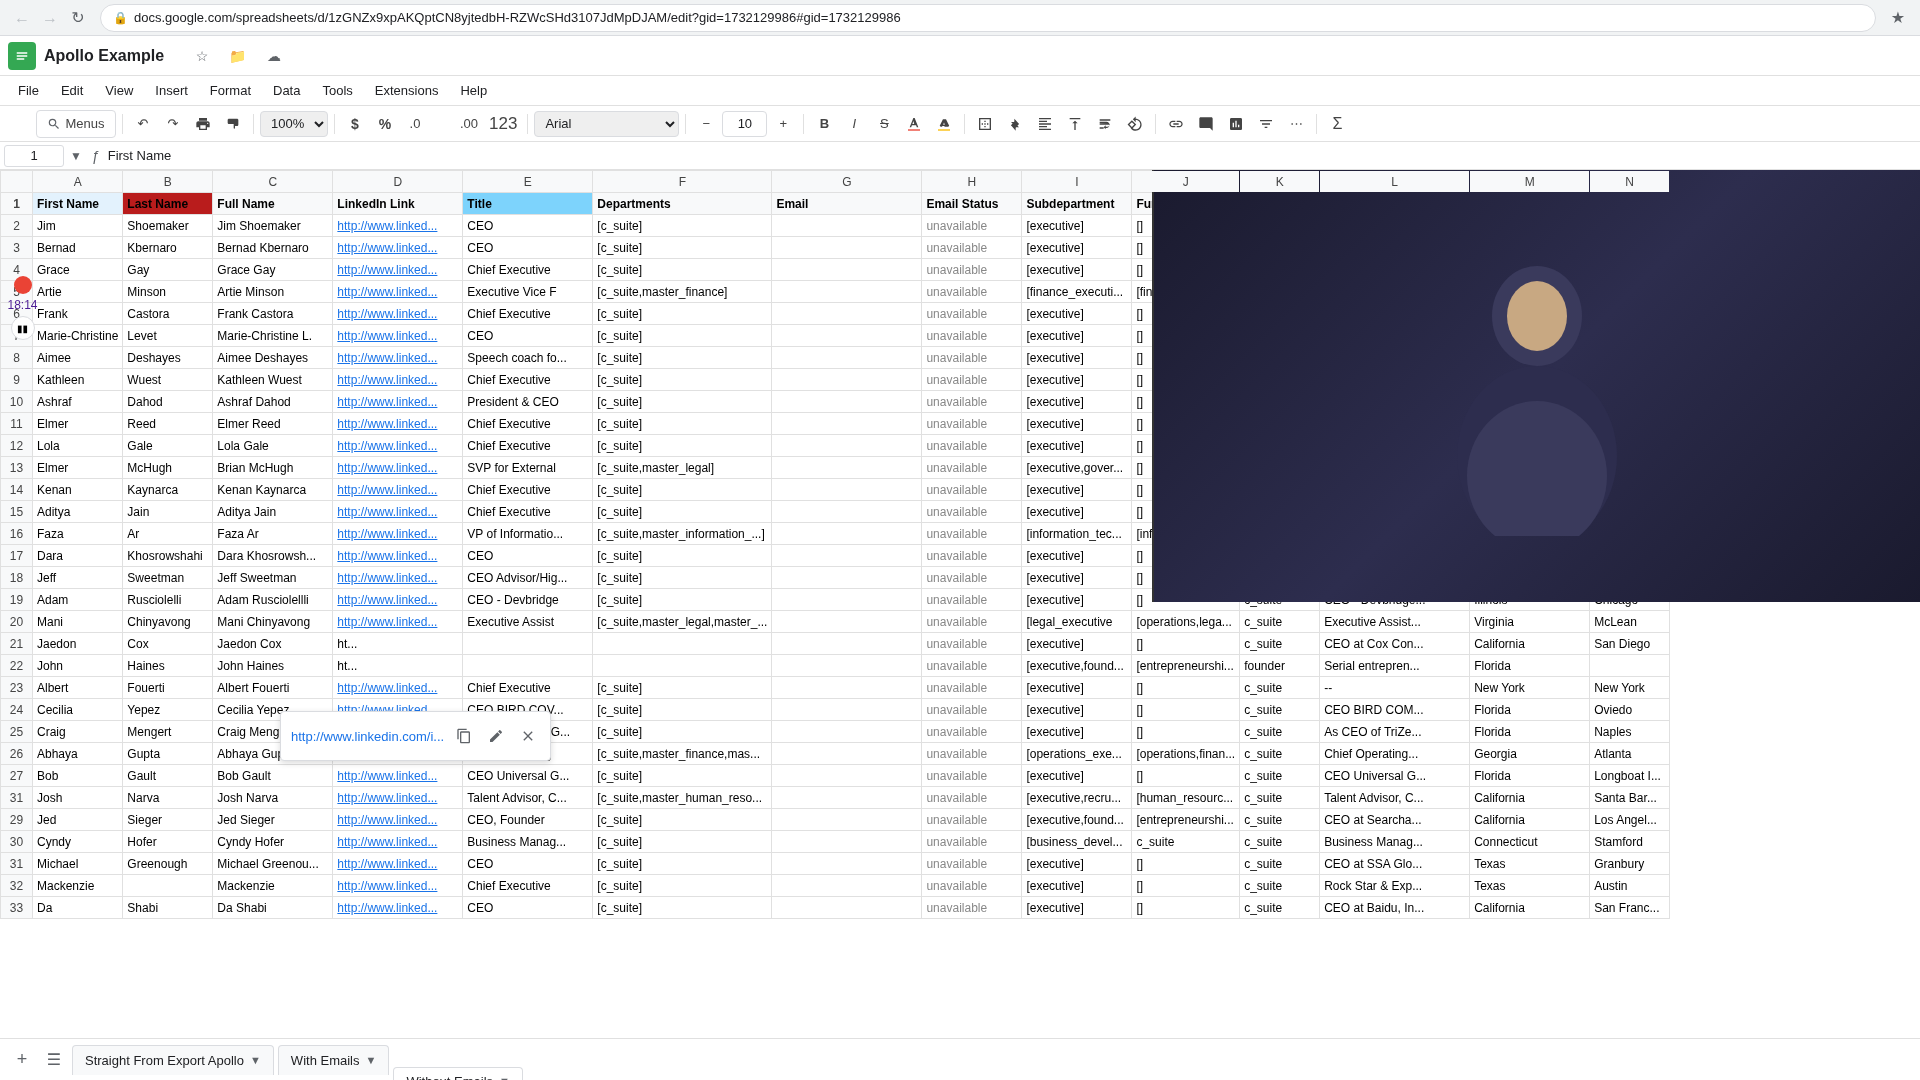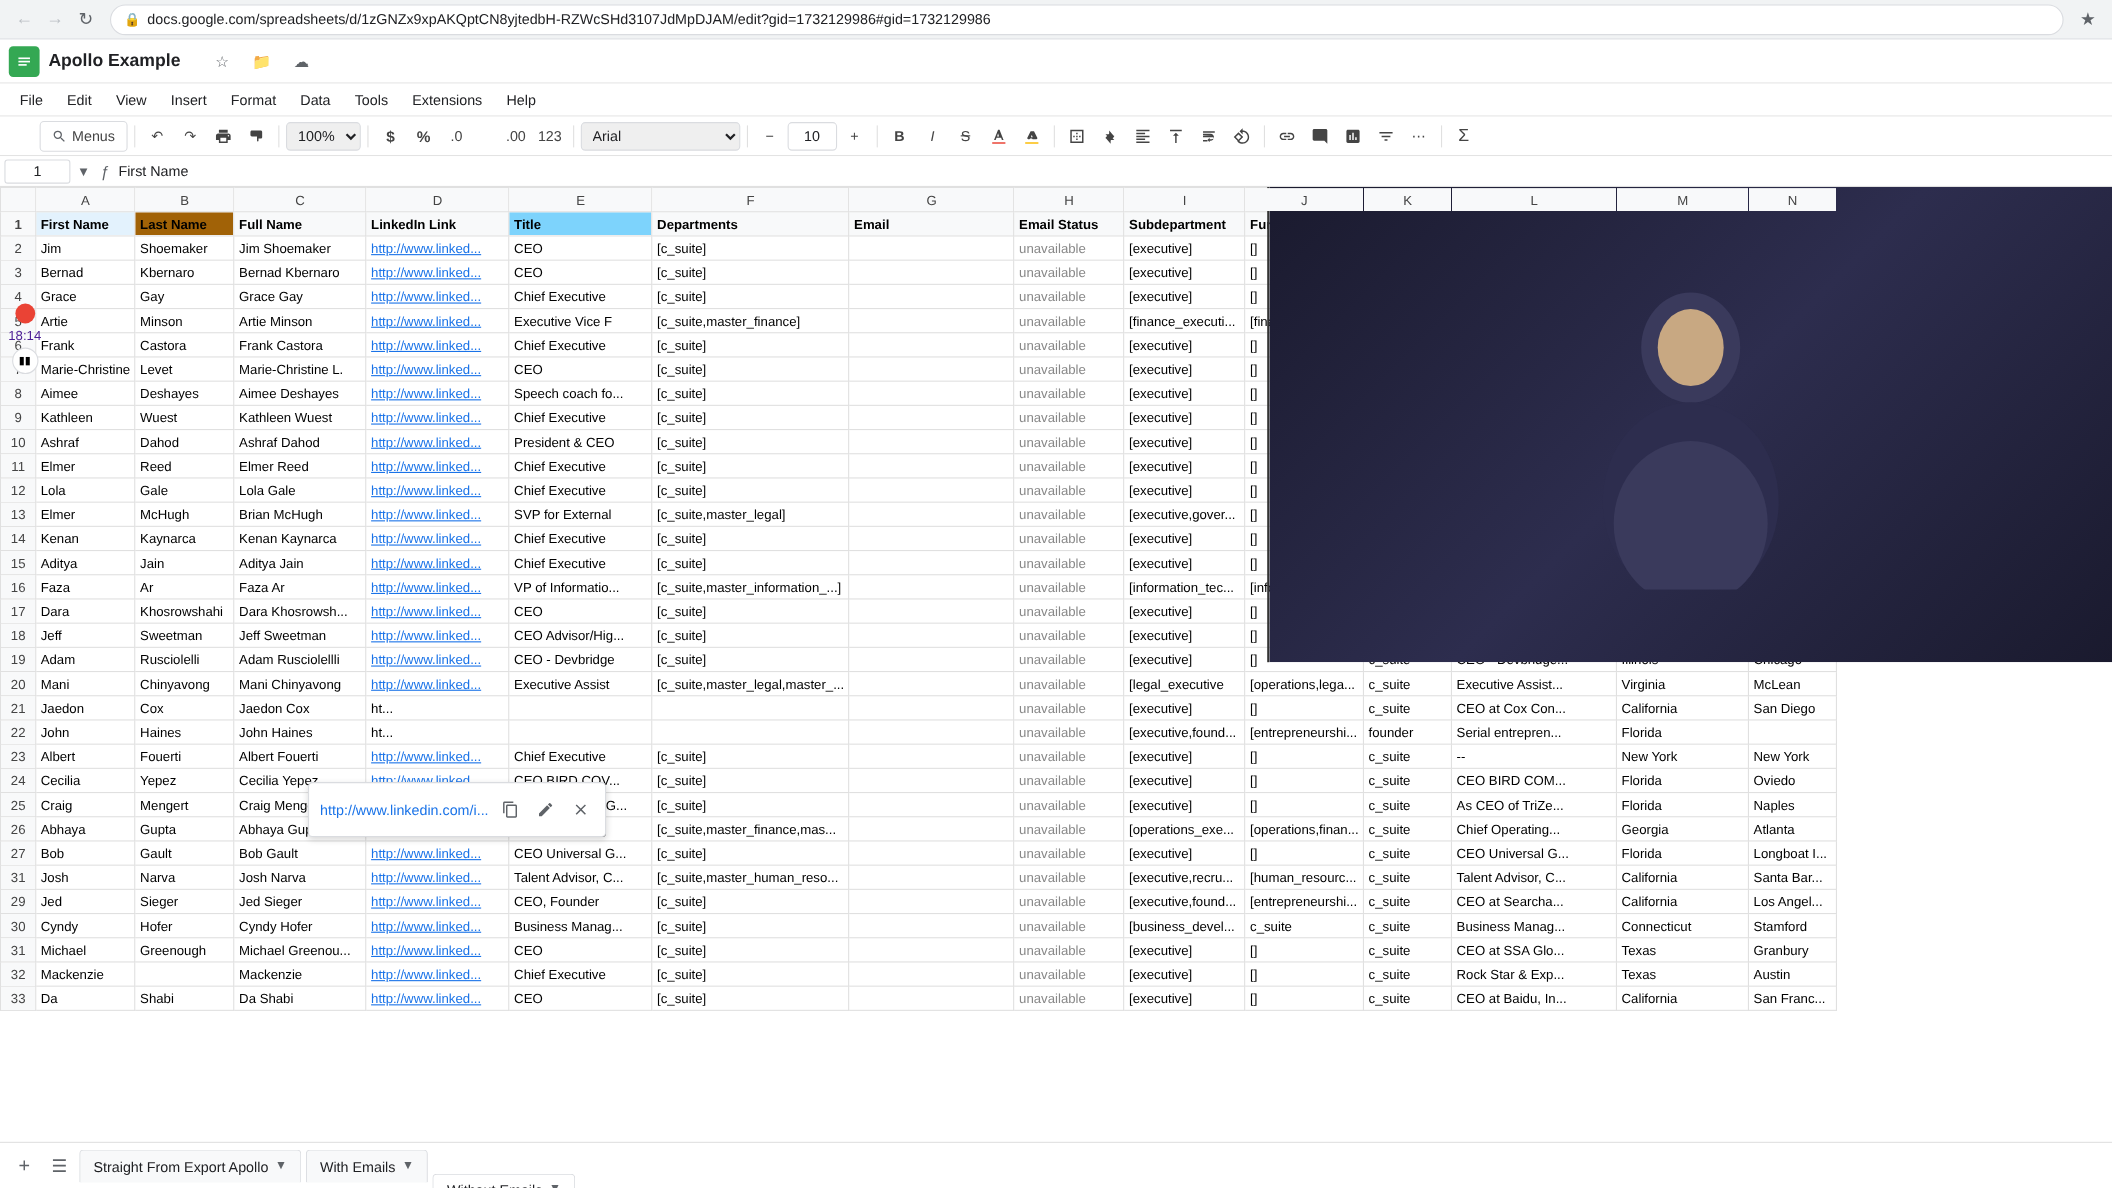--- a/index.html
+++ b/index.html
@@ -371,21 +371,21 @@
   <select class="zoom-selector">
     <option>100%</option>
     <option>75%</option>
     <option>125%</option>
   </select>
   <div class="toolbar-separator"></div>
   <div class="toolbar-btn" style="font-size:14px;font-weight:600;">$</div>
   <div class="toolbar-btn" style="font-size:14px;font-weight:600;">%</div>
   <div class="toolbar-btn" style="font-size:13px;">.0</div>
   <div class="toolbar-btn" style="font-size:13px;margin-left:24px;">.00</div>
-  <div class="toolbar-btn" style="font-size:13px;text-align:right;">123</div>
+  <div class="toolbar-btn" style="font-size:17px;text-align:right;">123</div>
   <div class="toolbar-separator"></div>
   <select class="font-selector">
     <option>Arial</option>
     <option>Times New Roman</option>
     <option>Courier New</option>
   </select>
   <div class="toolbar-separator"></div>
   <div class="toolbar-btn">−</div>
   <input class="font-size-selector" value="10" style="">
   <div class="toolbar-btn">+</div>
@@ -490,21 +490,21 @@
           <th class="col-l">L</th>
           <th class="col-m">M</th>
           <th class="col-n">N</th>
         </tr>
       </thead>
       <tbody id="grid-body">
 
         <tr class="header-row">
           <td class="row-num">1</td>
           <td style="background:#e3f2fd; font-weight:600;">First Name</td>
-          <td style="background:#a16207; font-weight:600;">Last Name</td>
+          <td style="background:#b91c1c; font-weight:600;">Last Name</td>
           <td style="background:#f8f9fa; font-weight:600;">Full Name</td>
           <td style="background:#f8f9fa; font-weight:600;">LinkedIn Link</td>
           <td style="background:#7dd3fc; font-weight:700;">Title</td>
           <td style="background:#f8f9fa; font-weight:600;">Departments</td>
           <td style="background:#f8f9fa; font-weight:600;">Email</td>
           <td style="background:#f8f9fa; font-weight:600;">Email Status</td>
           <td style="background:#f8f9fa; font-weight:600;">Subdepartment</td>
           <td style="background:#f8f9fa; font-weight:600;">Functions</td>
           <td style="background:#f8f9fa; font-weight:600;">Seniority</td>
           <td style="background:#f8f9fa; font-weight:600;">Headline</td>

